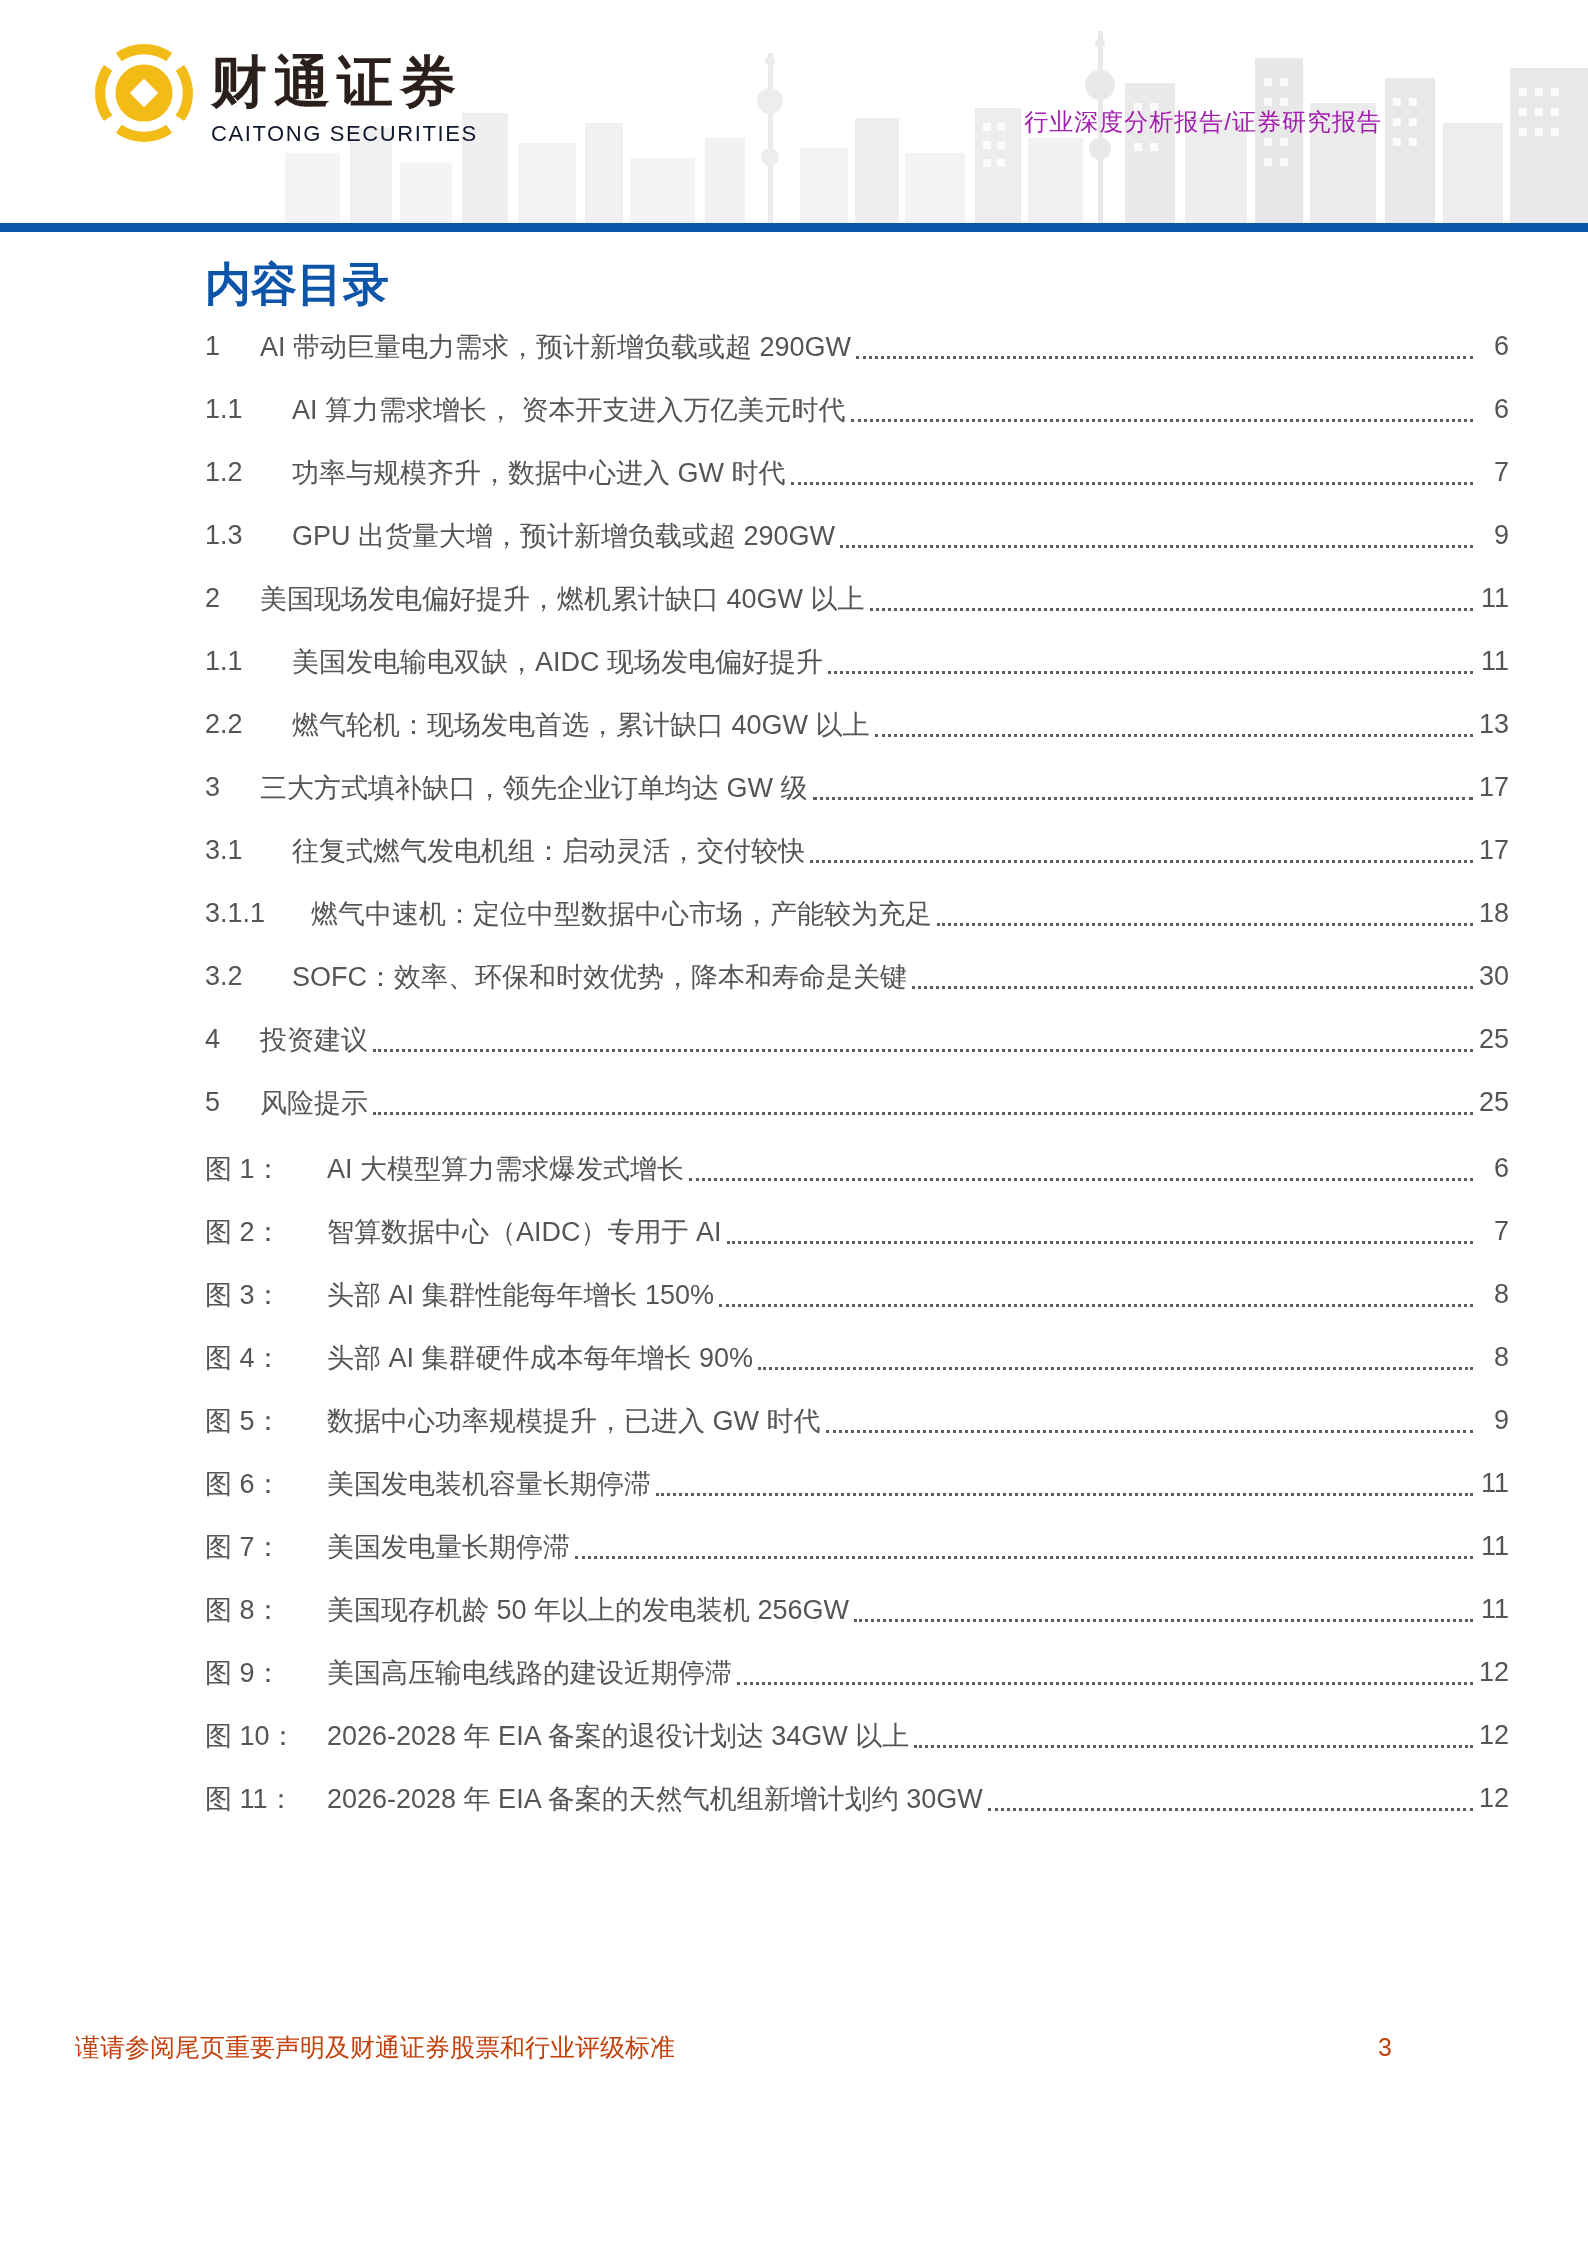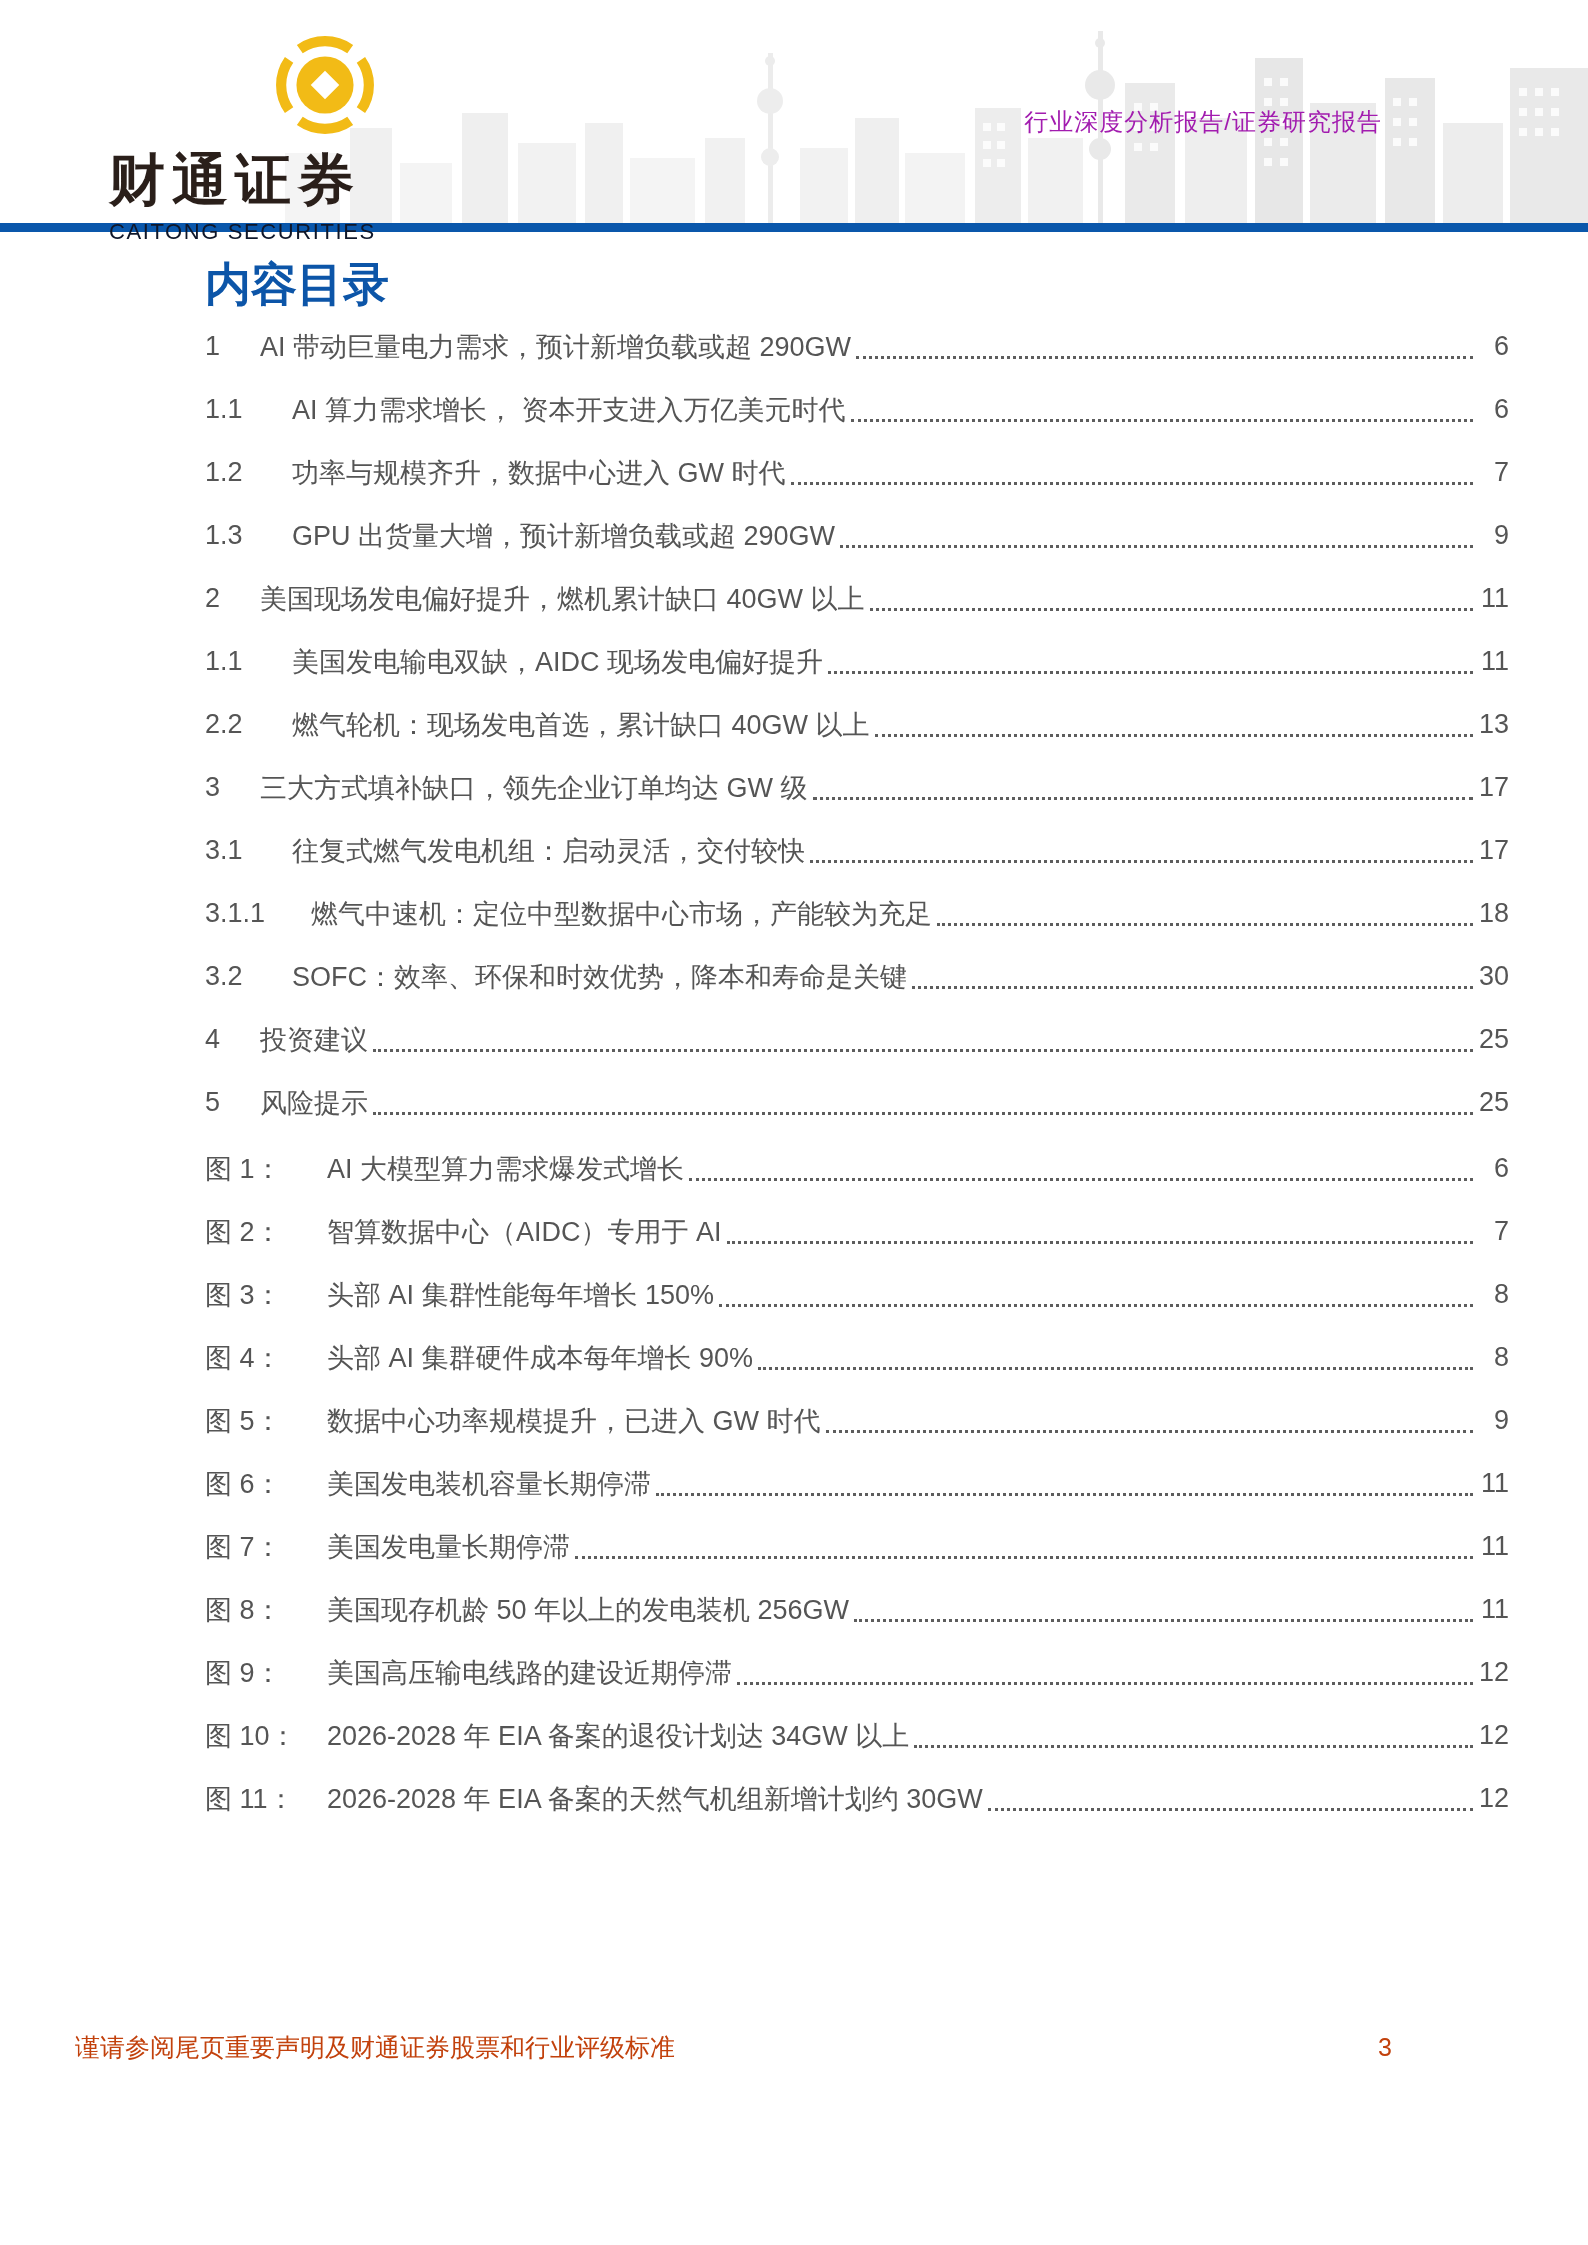--- a/index.html
+++ b/index.html
@@ -13,21 +13,21 @@
     background: #ffffff;
     overflow: hidden;
     margin: 0 auto;
   }
 
   
   .header { position: relative; height: 223px; background: #ffffff; }
 
   .skyline { position: absolute; left: 0; bottom: 0; width: 1588px; height: 200px; }
 
-  .logo { position: absolute; left: 93px; top: 32px; display: flex; align-items: flex-end; z-index: 2; flex-direction: column; }
+  .logo { position: absolute; left: 93px; top: 40px; display: flex; align-items: flex-start; z-index: 2; }
   .logo-icon { width: 102px; height: 106px; }
   .logo-text { margin-left: 16px; }
   .logo-cn {
     font-size: 56px; font-weight: 700; color: #2a1f1a;
     letter-spacing: 7px; line-height: 1; margin-top: 14px;
     font-family: "Liberation Serif", serif;
   }
   .logo-en {
     font-size: 22px; color: #0f172a; letter-spacing: 1.6px; margin-top: 11px;
   }

